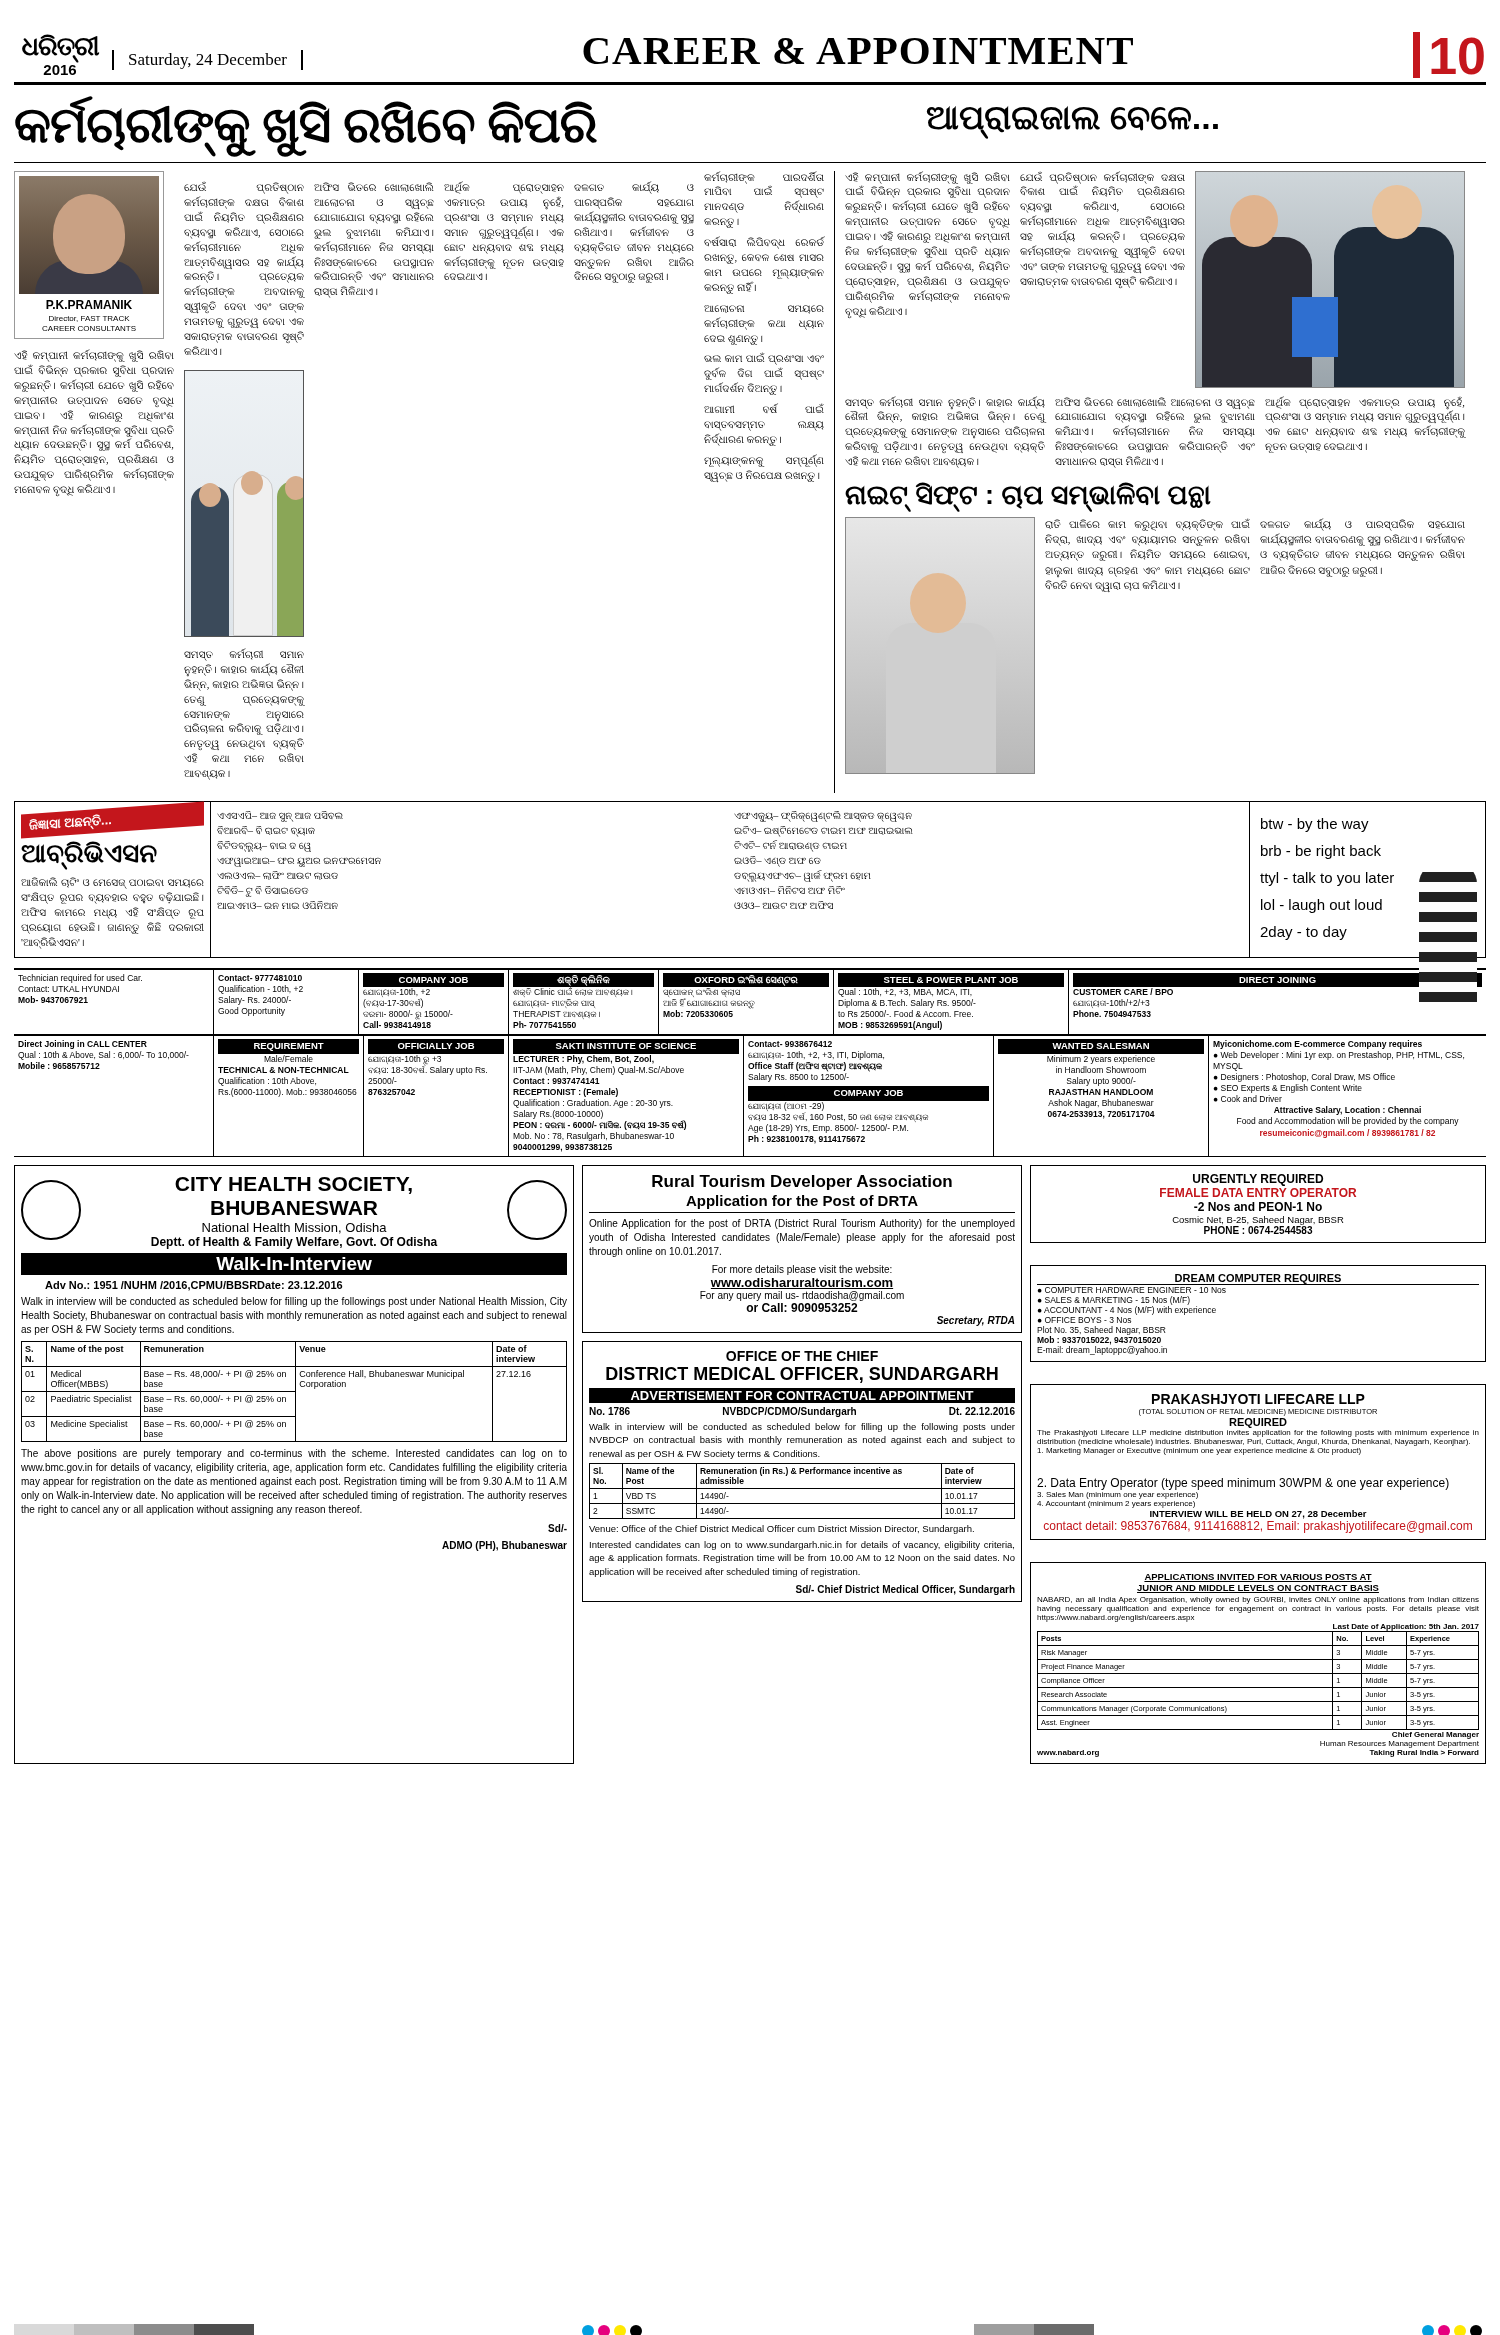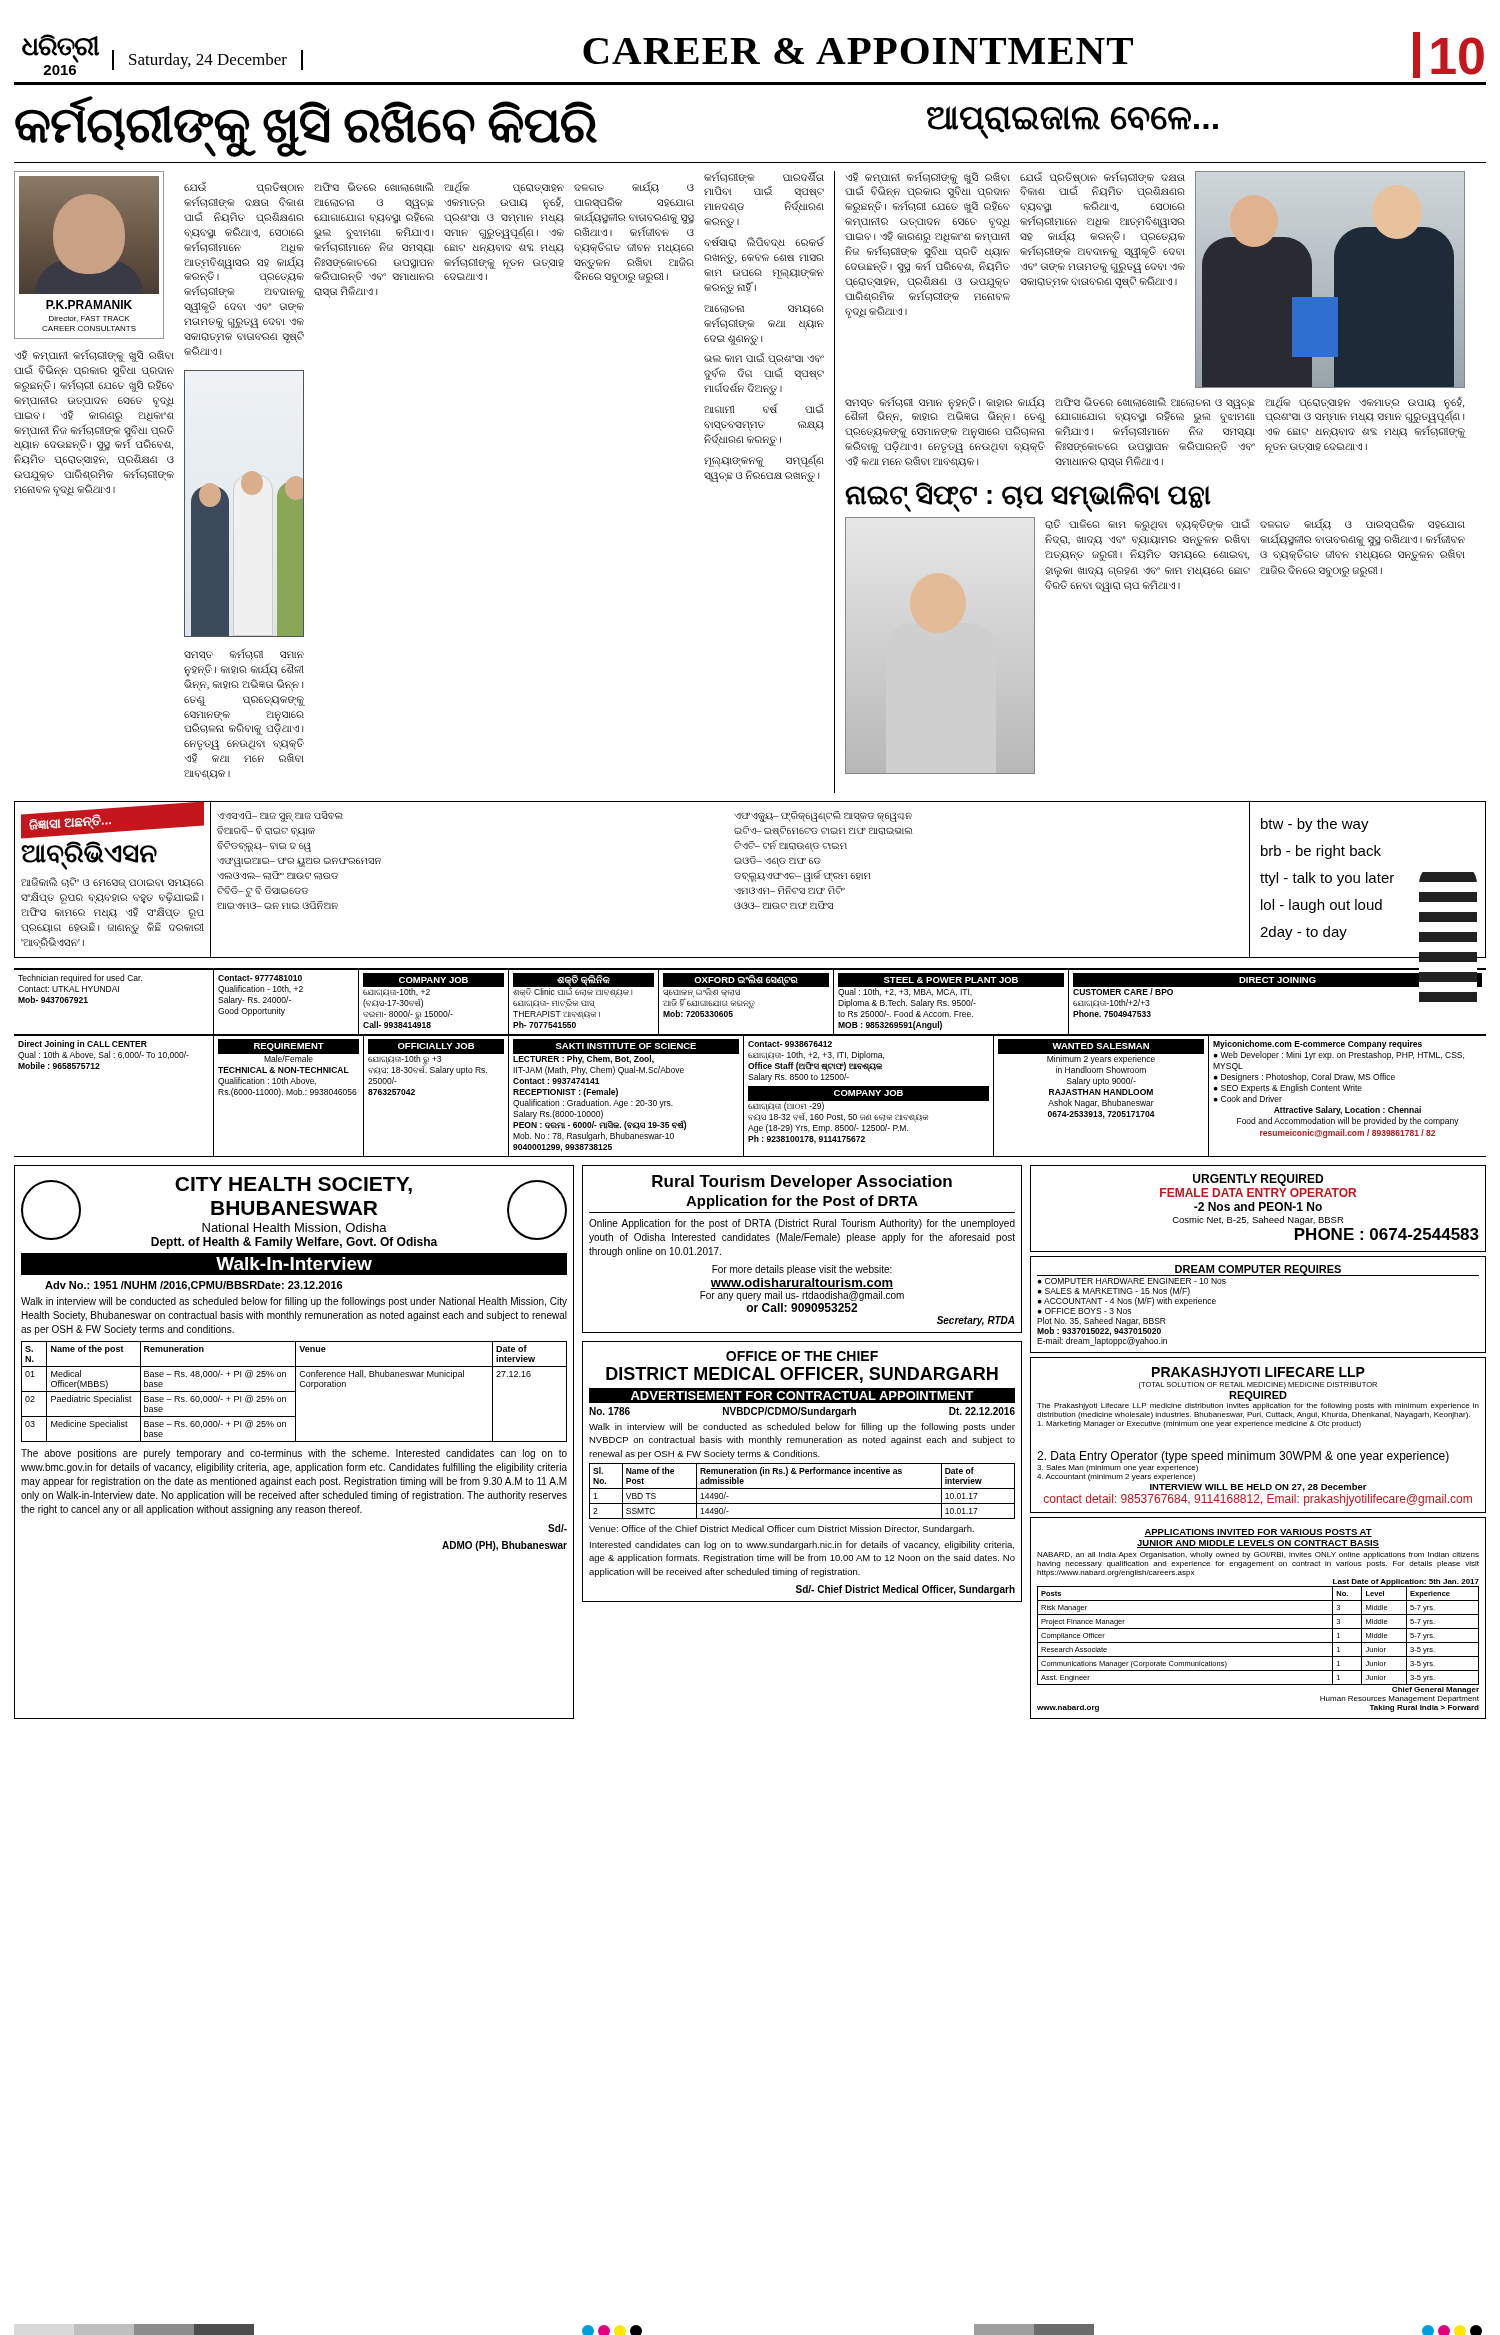--- a/index.html
+++ b/index.html
@@ -432,28 +432,28 @@
             <td>10.01.17</td>
           </tr>
         </tbody>
           </table>
         <div class="p-txt" style="font-size:9.5px;margin-top:3px;">Venue: Office of the Chief District Medical Officer cum District Mission Director, Sundargarh.</div>
         <div class="p-txt" style="font-size:9.5px;margin-top:3px;">Interested candidates can log on to www.sundargarh.nic.in for details of vacancy, eligibility criteria, age &amp; application formats. Registration time will be from 10.00 AM to 12 Noon on the said dates. No application will be received after scheduled timing of registration.</div>
         <div class="sig">Sd/- Chief District Medical Officer, Sundargarh</div>
       </div>
     </div>
 
-    <div style="flex:1;display:flex;flex-direction:column;gap:4px;">
+    <div style="flex:1;display:flex;flex-direction:column;gap:22px;">
       <div style="display:flex;gap:6px;">
         <div class="ad-box" style="flex:1;">
           <div class="ctr bold" style="font-size:12px;">URGENTLY REQUIRED</div>
           <div class="ctr bold" style="font-size:12px;color:#c4161c">FEMALE DATA ENTRY OPERATOR</div>
           <div class="ctr bold" style="font-size:12px;">-2 Nos and PEON-1 No</div>
           <div class="ctr" style="font-size:9.5px;">Cosmic Net, B-25, Saheed Nagar, BBSR</div>
-          <div class="ctr bold" style="font-size:17px;text-align:right;">PHONE : 0674-2544583</div>
+          <div class="ctr bold" style="font-size:10px;">PHONE : 0674-2544583</div>
         </div>
       </div>
 
       <div class="ad-box">
         <div class="ctr bold" style="font-size:11px;border-bottom:1px solid #000">DREAM COMPUTER REQUIRES</div>
         <div style="font-size:8.5px">● <span>COMPUTER HARDWARE ENGINEER - 10 Nos</span></div>
         <div style="font-size:8.5px">● <span>SALES &amp; MARKETING - 15 Nos (M/F)</span></div>
         <div style="font-size:8.5px">● <span>ACCOUNTANT - 4 Nos (M/F) with experience</span></div>
         <div style="font-size:8.5px">● <span>OFFICE BOYS - 3 Nos</span></div>
         <div style="font-size:8.5px">Plot No. 35, Saheed Nagar, BBSR</div>

